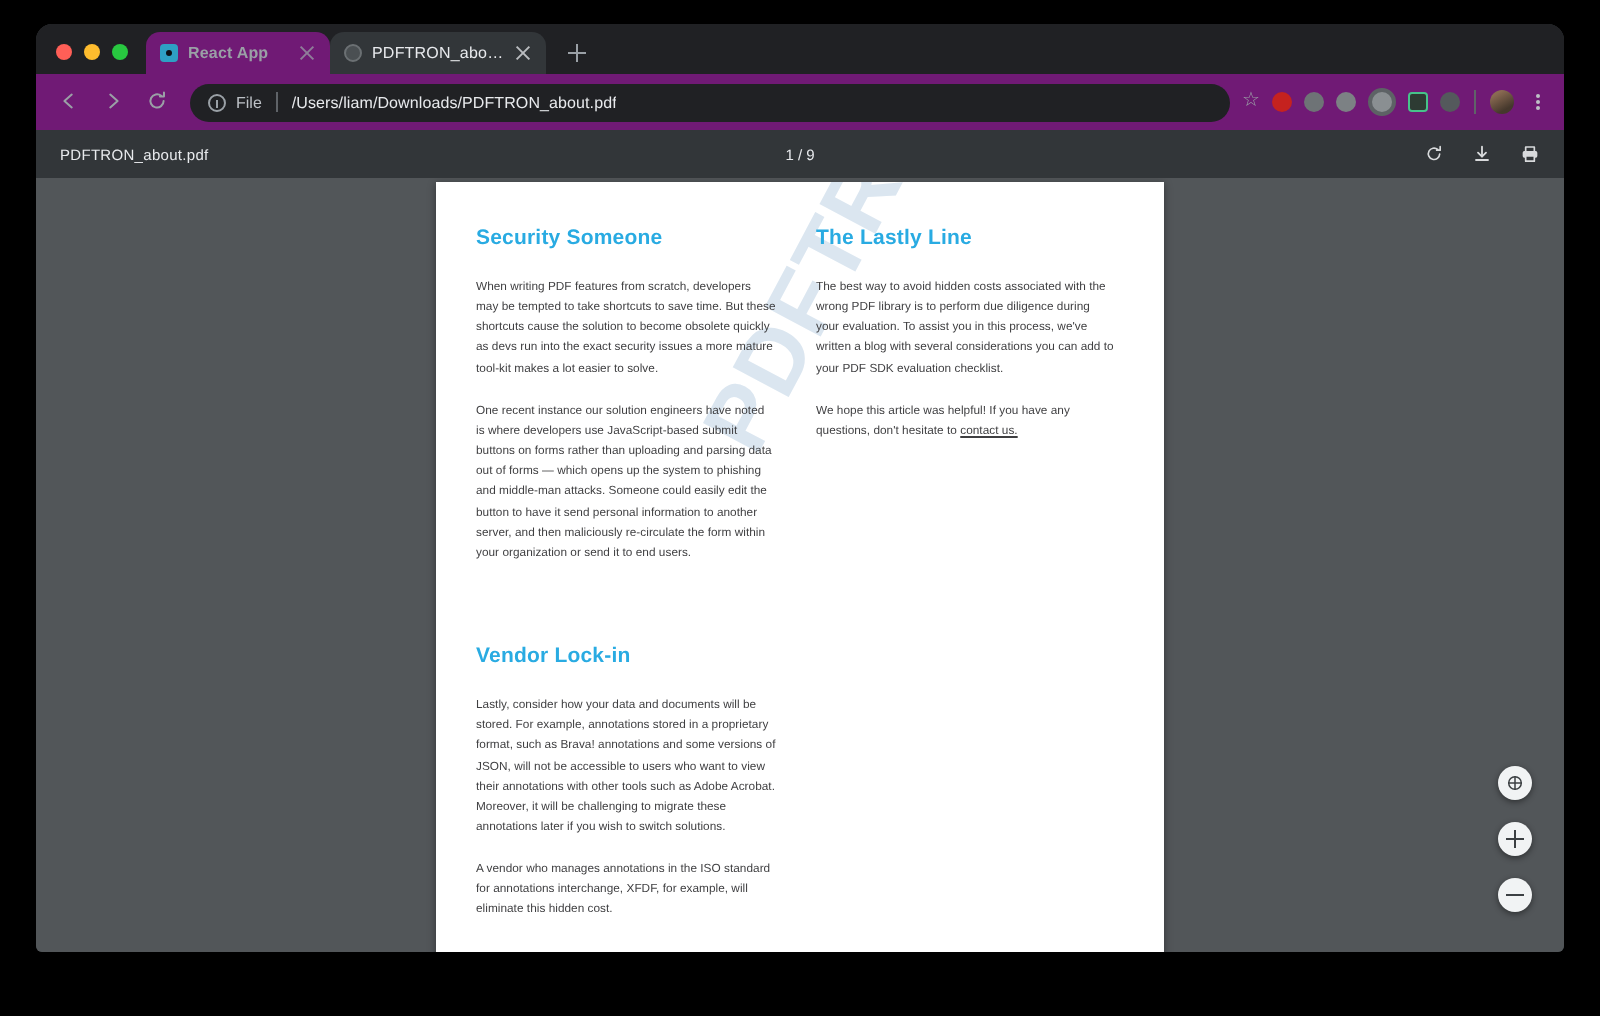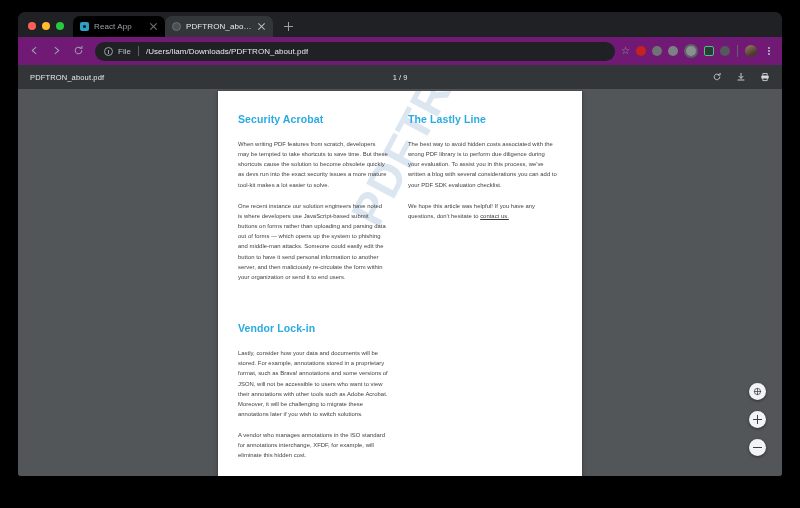--- a/index.html
+++ b/index.html
@@ -57,21 +57,21 @@
     align-items: center;
     height: 21px;
     min-width: 92px;
     max-width: 108px;
     padding: 0 6px 0 7px;
     border-radius: 7px 7px 0 0;
     font-size: 8px;
     color: #9aa0a6;
     box-sizing: border-box;
   }
-  .tab.inactive { background: #000000; }
+  .tab.inactive { background: #701a75; font-weight: bold; }
   .tab.active {
     background: #323639;
     color: #e8eaed;
   }
   .tab-favicon {
     width: 9px; height: 9px;
     border-radius: 2px;
     margin-right: 5px;
     flex: 0 0 auto;
   }
@@ -494,21 +494,21 @@
     </div>
 
     <div class="pdf-canvas">
 
       <div class="pdf-page">
         <div class="watermark">PDFTRON</div>
 
         <div class="page-cols">
 
           <div class="col">
-            <h2 class="sec-heading">Security Acrobat</h2>
+            <h2 class="sec-heading">Security Someone</h2>
             <p class="body-par">When writing PDF features from scratch, developers may be tempted to take shortcuts to save time. But these shortcuts cause the solution to become obsolete quickly as devs run into the exact security issues a more mature tool-kit makes a lot easier to solve.</p>
             <p class="body-par">One recent instance our solution engineers have noted is where developers use JavaScript-based submit buttons on forms rather than uploading and parsing data out of forms — which opens up the system to phishing and middle-man attacks. Someone could easily edit the button to have it send personal information to another server, and then maliciously re-circulate the form within your organization or send it to end users.</p>
 
             <h2 class="sec-heading second">Vendor Lock-in</h2>
             <p class="body-par">Lastly, consider how your data and documents will be stored. For example, annotations stored in a proprietary format, such as Brava! annotations and some versions of JSON, will not be accessible to users who want to view their annotations with other tools such as Adobe Acrobat. Moreover, it will be challenging to migrate these annotations later if you wish to switch solutions.</p>
             <p class="body-par">A vendor who manages annotations in the ISO standard for annotations interchange, XFDF, for example, will eliminate this hidden cost.</p>
           </div>
 
           <div class="col">
             <h2 class="sec-heading">The Lastly Line</h2>

